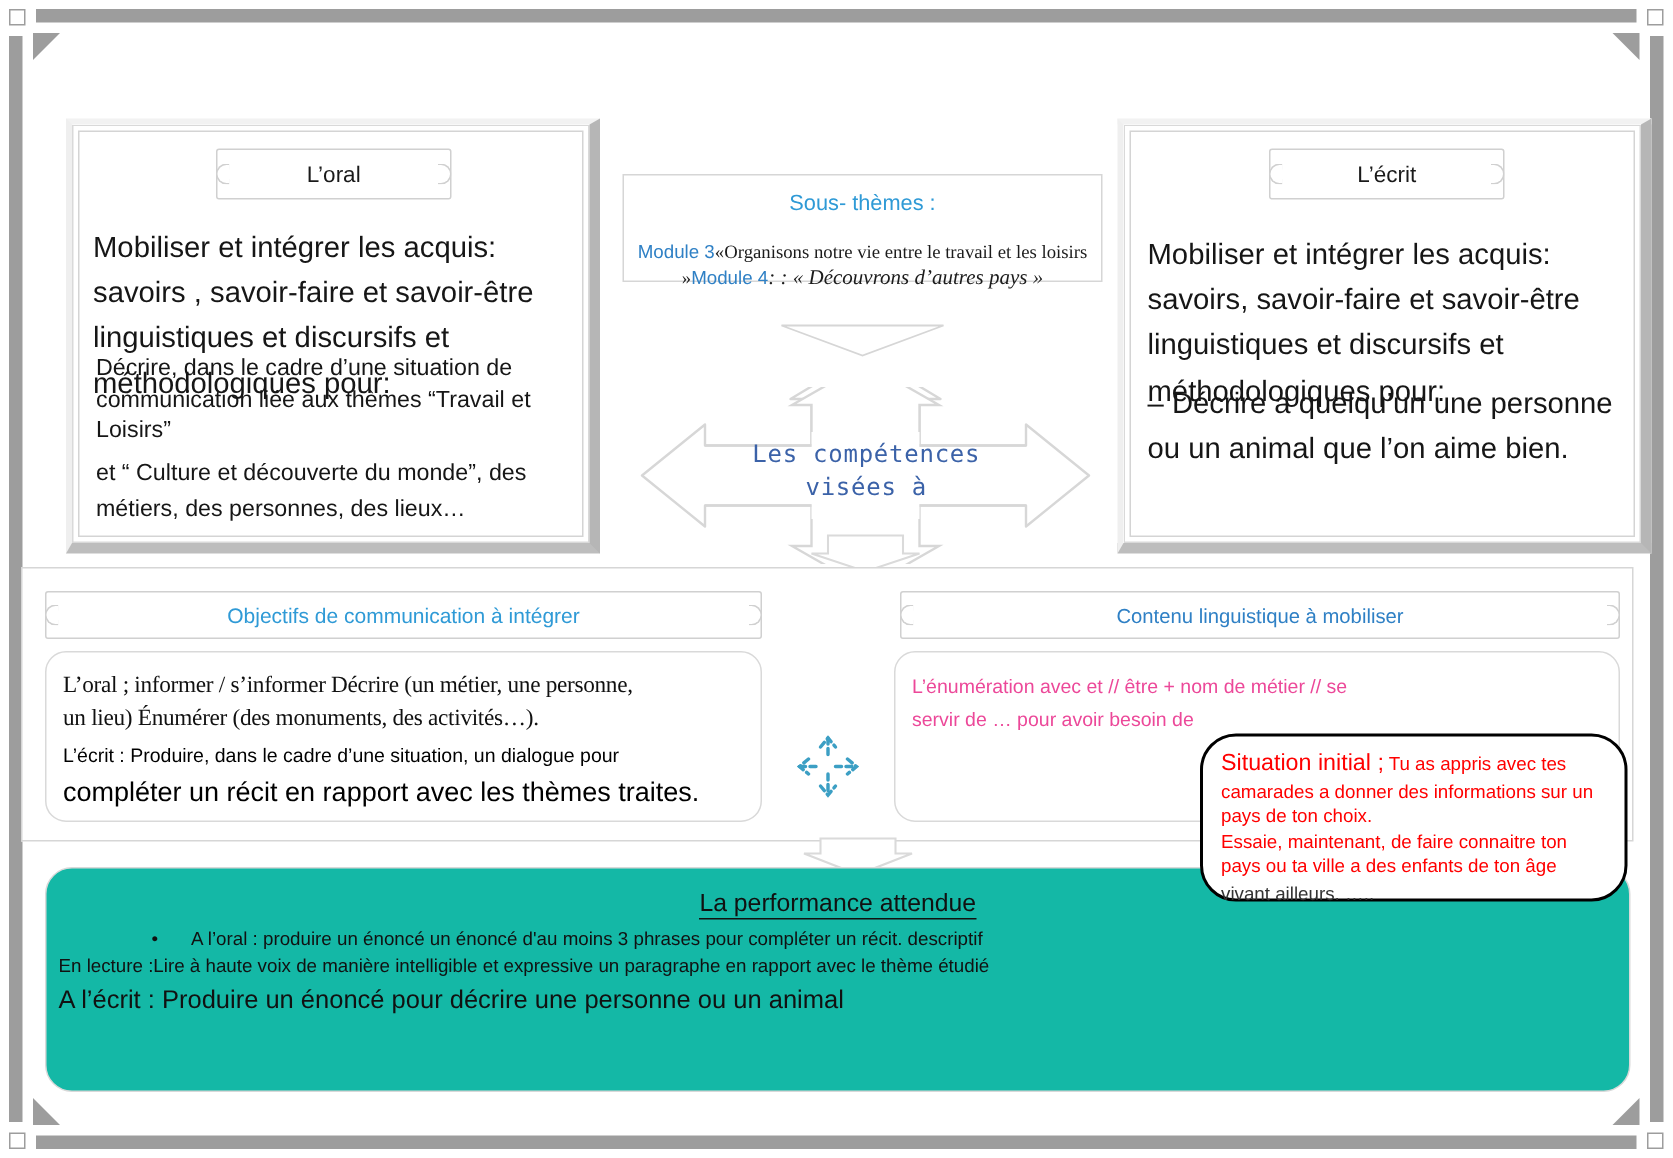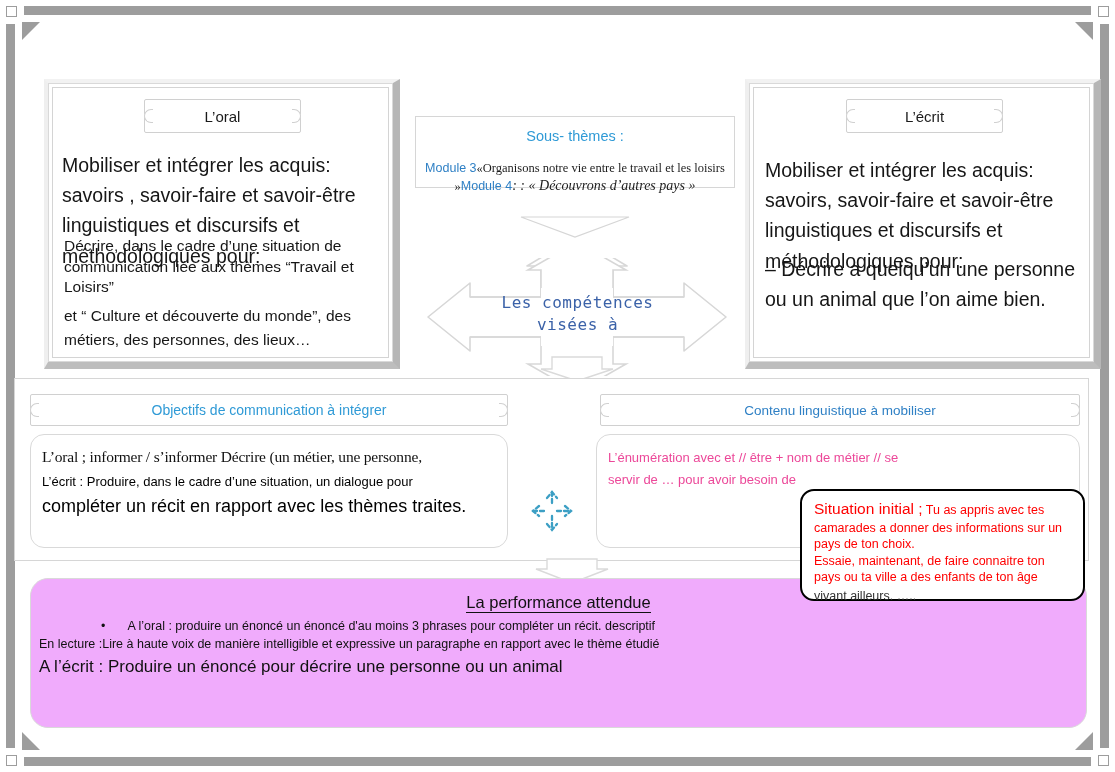--- a/index.html
+++ b/index.html
@@ -110,32 +110,32 @@
 
   .deco-serif{
     font-family:"Liberation Serif",serif;
     font-size:15.5px;line-height:1.42;color:#111;
     letter-spacing:-0.2px;
   }
 
   
   #situation{
     position:absolute;left:800px;top:489px;width:285px;height:112px;
-    border:2px solid #000;border-radius:14px;background:#fff;
+    border:2px solid #000;border-radius:24px;background:#fff;
     box-sizing:border-box;padding:8px 10px 0 12px;z-index:9;
   }
   #situation .red{color:#ff0000;}
   .sit-head{font-size:15.5px;}
   .sit-body{font-size:12.5px;line-height:1.33;}
   .sit-last{color:#333;font-size:12.5px;}
 
   
   #bottom{
     position:absolute;left:30px;top:578px;width:1057px;height:150px;
-    border:1px solid #d9d9d9;border-radius:18px;background:#f0abfc;box-sizing:border-box;
+    border:1px solid #d9d9d9;border-radius:18px;background:#14b8a6;box-sizing:border-box;
   }
   #perf-title{
     text-align:center;font-size:16.5px;margin-top:14px;color:#111;
   }
   #perf-title span{border-bottom:1px solid #111;padding-bottom:1px;}
   .perf-bul{font-size:12.5px;margin-top:7px;padding-left:70px;color:#111;}
   .perf-l2{font-size:12.5px;margin-top:4px;text-align:left;padding-left:8px;color:#111;}
   .perf-l3{font-size:17px;margin-top:6px;text-align:left;padding-left:8px;color:#111;}
 </style>
 </head>
@@ -211,20 +211,21 @@
   </svg>
 
   <div id="lower"></div>
 
   <div class="plaque" style="left:30px;top:394px;width:478px;height:32px;">
     <span class="cap-blue">Objectifs de communication à intégrer</span>
   </div>
   <div class="round-panel" style="left:30px;top:434px;width:478px;height:114px;"></div>
   <div style="position:absolute;left:42px;top:446px;width:455px;">
     <div class="deco-serif">L’oral ;  informer / s’informer Décrire (un métier, une personne,</div>
+    <div class="deco-serif">un lieu) Énumérer (des monuments, des activités…).</div>
     <div style="font-size:13px;line-height:1.62;margin-top:3px;">L’écrit : Produire, dans le cadre d’une situation, un dialogue pour</div>
     <div style="font-size:18px;line-height:1.62;">compléter un récit en rapport avec les thèmes traites.</div>
   </div>
 
   <svg style="position:absolute;left:528px;top:487px;width:48px;height:48px;" viewBox="0 0 48 48">
     <g fill="none" stroke="#3c9fc4" stroke-width="2.3" stroke-linecap="round" stroke-dasharray="4 3">
       <path d="M24 5 L24 19 M24 29 L24 43 M5 24 L19 24 M29 24 L43 24"></path>
       <path d="M19 11 L24 5 L29 11"></path>
       <path d="M19 37 L24 43 L29 37"></path>
       <path d="M11 19 L5 24 L11 29"></path>

